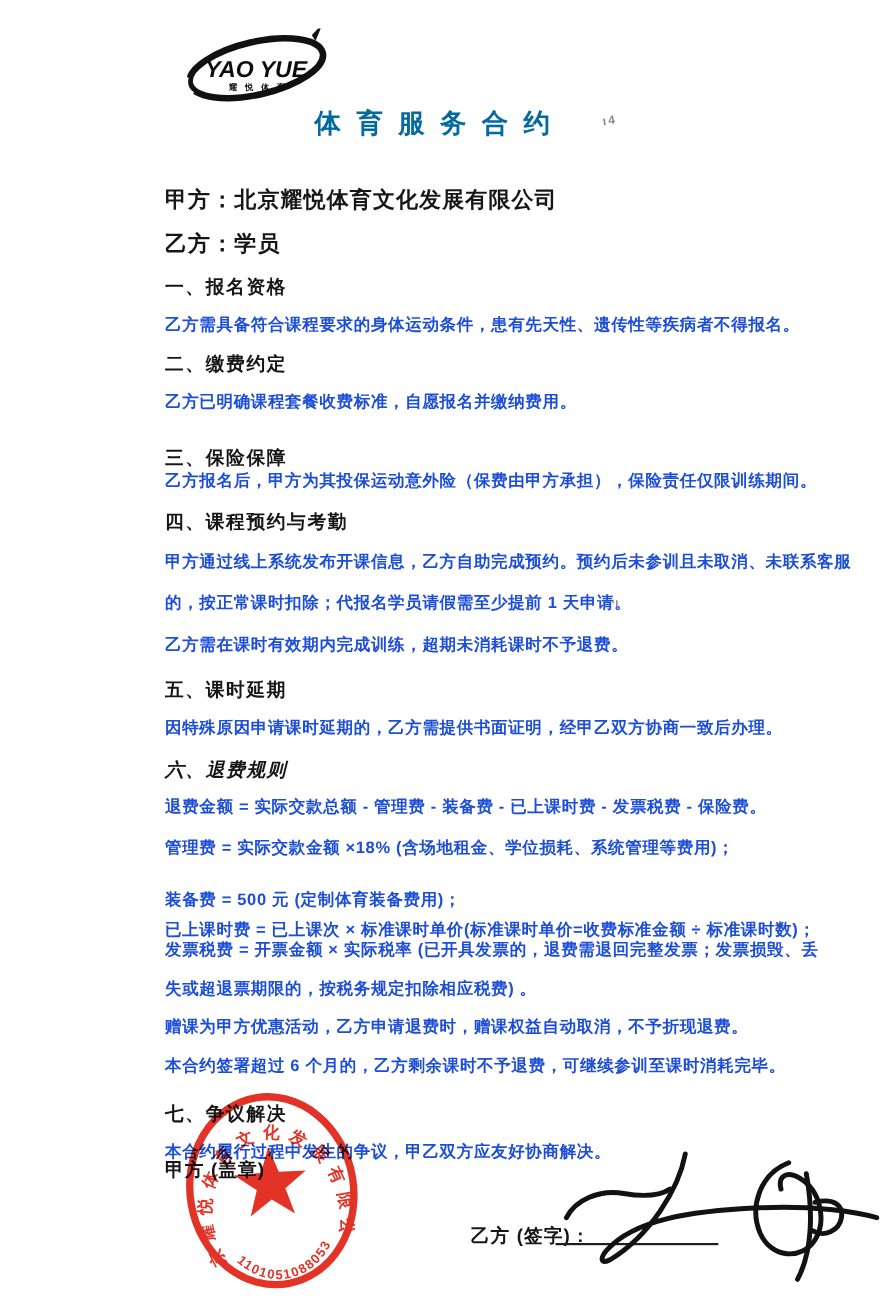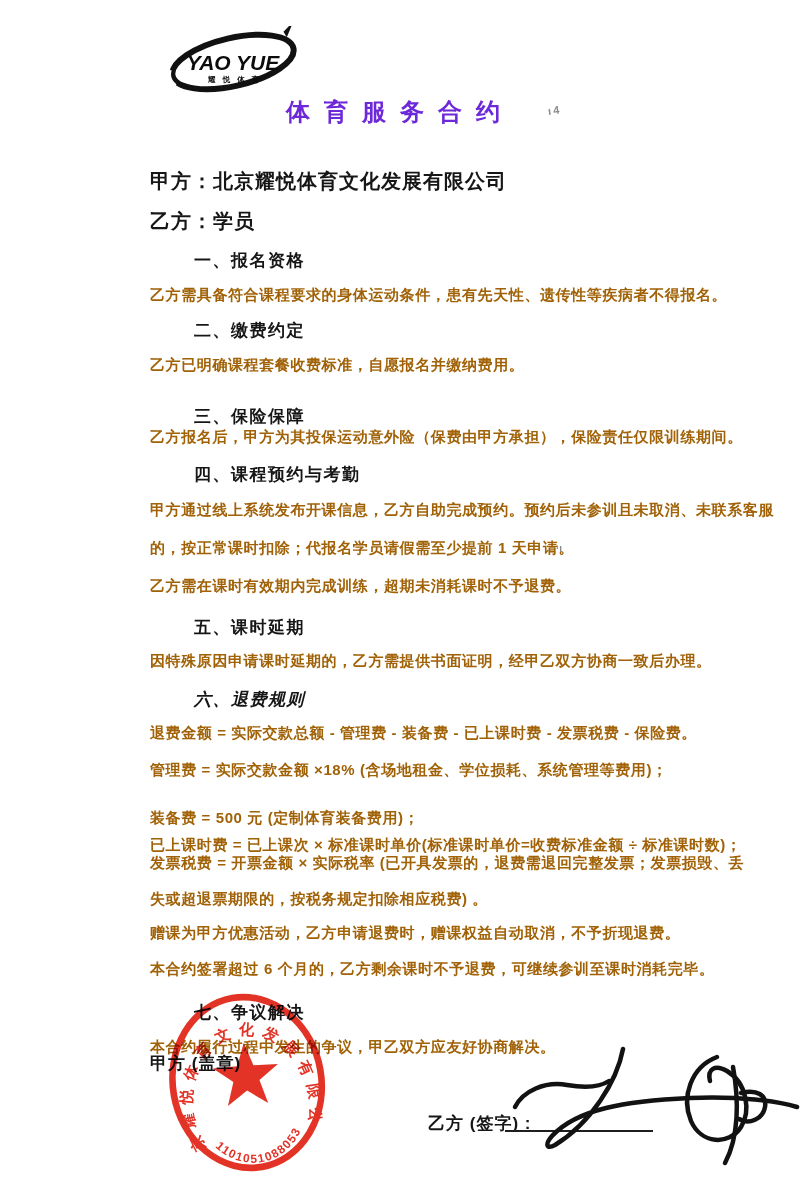--- a/index.html
+++ b/index.html
@@ -3,25 +3,25 @@
 <meta charset="utf-8">
 <style>
   html,body{margin:0;padding:0;}
   body{
     width:800px;height:1186px;position:relative;background:#ffffff;
     font-family:"Liberation Sans","DejaVu Sans",sans-serif;color:#161616;
     overflow:hidden;
   }
   .line{position:absolute;left:150px;white-space:nowrap;}
   .party{font-size:20px;font-weight:800;letter-spacing:1px;}
-  .heading{font-size:17px;font-weight:800;letter-spacing:1.5px;margin-left:44px;}
-  .body-line{font-size:15px;font-weight:600;letter-spacing:0.6px;color:#a16207;}
+  .heading{font-size:17px;font-weight:800;letter-spacing:1.5px;}
+  .body-line{font-size:15px;font-weight:600;letter-spacing:0.6px;color:#1d4ed8;}
   .doc-title{
     position:absolute;left:0;top:96px;width:800px;text-align:center;
-    font-size:24px;font-weight:900;letter-spacing:14px;color:#6d28d9;
+    font-size:24px;font-weight:900;letter-spacing:14px;color:#0369a1;
   }
   .artifact{position:absolute;color:#8a8a8a;font-weight:600;}
   .sig-label{position:absolute;font-size:17px;font-weight:800;letter-spacing:1px;}
   .sig-underline{position:absolute;left:505px;top:1130px;width:148px;height:0;border-bottom:2px solid #1e1e1e;}
   .stamp-svg{position:absolute;left:163px;top:985px;width:172px;height:200px;opacity:0.92;mix-blend-mode:multiply;}
   .stamp-ring-text{font-size:16px;font-weight:700;letter-spacing:8px;}
   .stamp-serial{font-size:12.5px;font-weight:700;letter-spacing:1.5px;}
   .sig-svg{position:absolute;left:505px;top:1045px;width:300px;height:130px;}
   .logo-svg{position:absolute;left:163px;top:26px;width:140px;height:72px;}
 </style>

